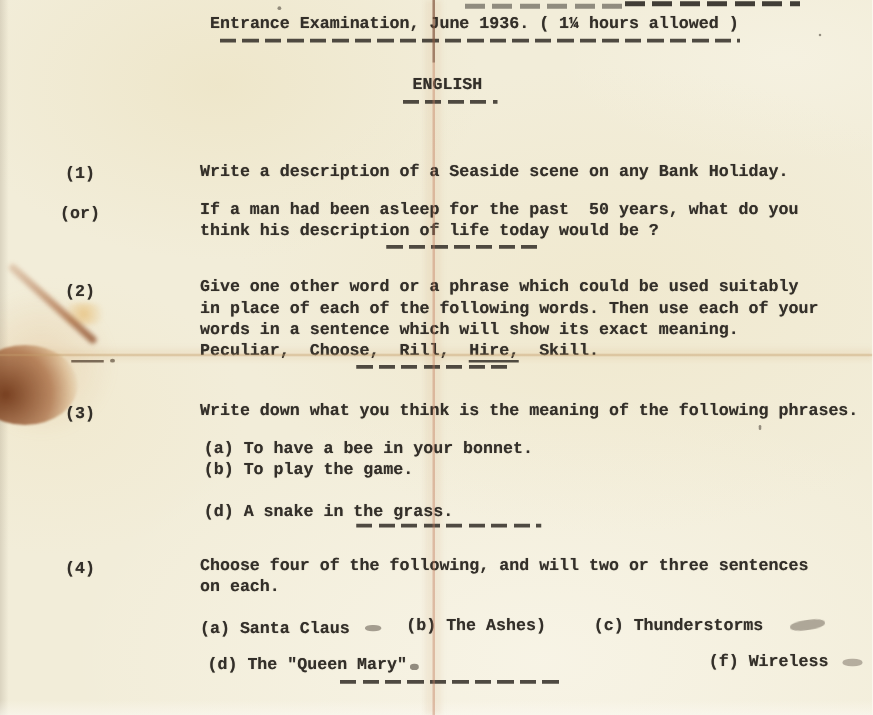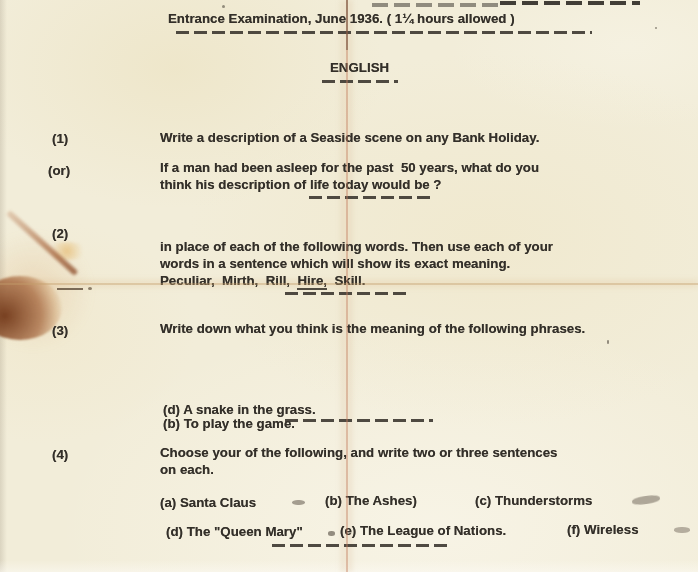--- a/index.html
+++ b/index.html
@@ -5,21 +5,21 @@
   html,body{margin:0;padding:0;background:#ffffff;}
   .page{
     position:relative;width:698px;height:572px;overflow:hidden;
     background:
       radial-gradient(ellipse 300px 200px at 25% 12%, rgba(235,225,190,.55), transparent 70%),
       radial-gradient(ellipse 420px 260px at 70% 42%, rgba(238,228,195,.45), transparent 72%),
       radial-gradient(ellipse 520px 300px at 62% 92%, rgba(250,247,236,.65), transparent 72%),
       radial-gradient(ellipse 220px 160px at 6% 58%, rgba(240,230,200,.5), transparent 70%),
       radial-gradient(ellipse 260px 120px at 90% 8%, rgba(248,245,232,.5), transparent 70%),
       #f2edd9;
-    font-family:Liberation Sans, sans-serif;
+    font-family:Liberation Mono, monospace;
   }
   .t{
     position:absolute;
     font-size:13.3px;line-height:17px;font-weight:bold;
     color:#332f29;white-space:pre;
     text-shadow:0 0 .6px rgba(55,50,44,.65);
     z-index:2;
   }
   .underlined{border-bottom:2px solid rgba(52,47,40,.85);padding-bottom:0px;}
   
@@ -102,39 +102,40 @@
 
   <div class="t" style="left:52px;top:130px;">(1)</div>
   <div class="t" style="left:160px;top:129px;">Write a description of a Seaside scene on any Bank Holiday.</div>
 
   <div class="t" style="left:48px;top:162px;">(or)</div>
   <div class="t" style="left:160px;top:159px;">If a man had been asleep for the past  50 years, what do you</div>
   <div class="t" style="left:160px;top:176px;text-align:right;">think his description of life today would be ?</div>
   <div class="rule rule-or"></div>
 
   <div class="t" style="left:52px;top:225px;">(2)</div>
+  <div class="t" style="left:160px;top:221px;">Give one other word or a phrase which could be used suitably</div>
   <div class="t" style="left:160px;top:238px;">in place of each of the following words. Then use each of your</div>
   <div class="t" style="left:160px;top:255px;text-align:right;">words in a sentence which will show its exact meaning.</div>
-  <div class="t" style="left:160px;top:272px;"><span>Peculiar,  Mirth,  Rill,  </span><span class="underlined">Hire,</span><span>  Skill.</span></div>
+  <div class="t" style="left:160px;top:272px;"><span>Peculiar,  Choose,  Rill,  </span><span class="underlined">Hire,</span><span>  Skill.</span></div>
   <div class="rule rule-q2"></div>
 
   <div class="t" style="left:52px;top:322px;">(3)</div>
   <div class="t" style="left:160px;top:320px;">Write down what you think is the meaning of the following phrases.</div>
-  <div class="t" style="left:163px;top:367px;margin-top:48px;">(b) To play the game.</div>
+  <div class="t" style="left:163px;top:350px;">(a) To have a bee in your bonnet.</div>
+  <div class="t" style="left:163px;top:367px;">(b) To play the game.</div>
   <div class="t" style="left:163px;top:401px;">(d) A snake in the grass.</div>
   <div class="rule rule-q3"></div>
 
   <div class="t" style="left:52px;top:446px;">(4)</div>
-  <div class="t" style="left:160px;top:444px;">Choose your of the following, and write two or three sentences</div>
+  <div class="t" style="left:160px;top:444px;">Choose four of the following, and will two or three sentences</div>
   <div class="t" style="left:160px;top:461px;text-align:center;">on each.</div>
   <div class="t" style="left:160px;top:494px;text-align:center;">(a) Santa Claus</div>
   <div class="t" style="left:325px;top:492px;">(b) The Ashes)</div>
   <div class="t" style="left:475px;top:492px;">(c) Thunderstorms</div>
   <div class="t" style="left:166px;top:523px;">(d) The "Queen Mary"</div>
-  <div class="t" style="left:340px;top:522px;">(e) The League of Nations.</div>
   <div class="t" style="left:567px;top:521px;">(f) Wireless</div>
   <div class="rule rule-q4"></div>
 
   <div class="smudge smudge-1"></div>
   <div class="smudge smudge-2"></div>
   <div class="smudge smudge-3"></div>
   <div class="smudge smudge-4"></div>
 
   <div class="fold-v"></div>
   <div class="fold-v-top"></div>

